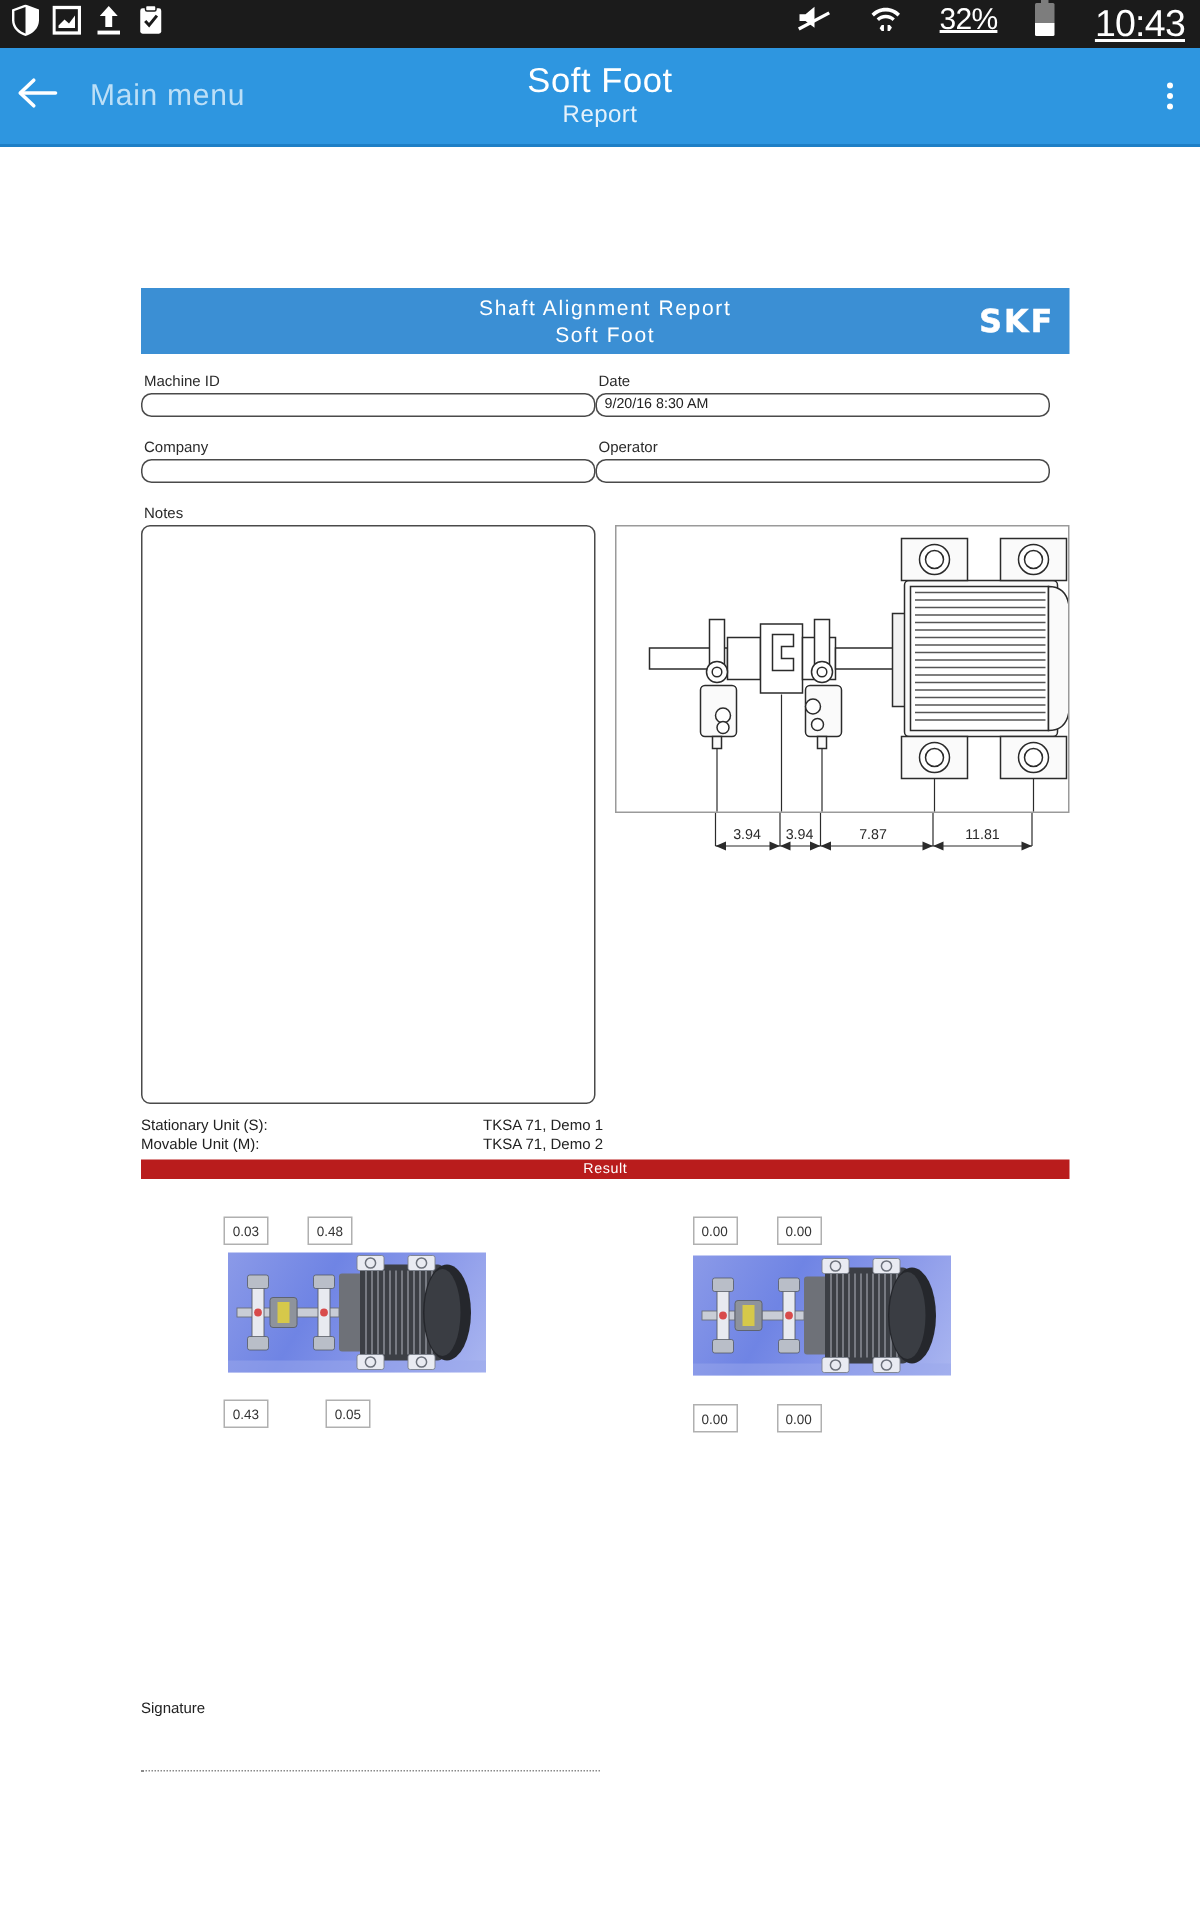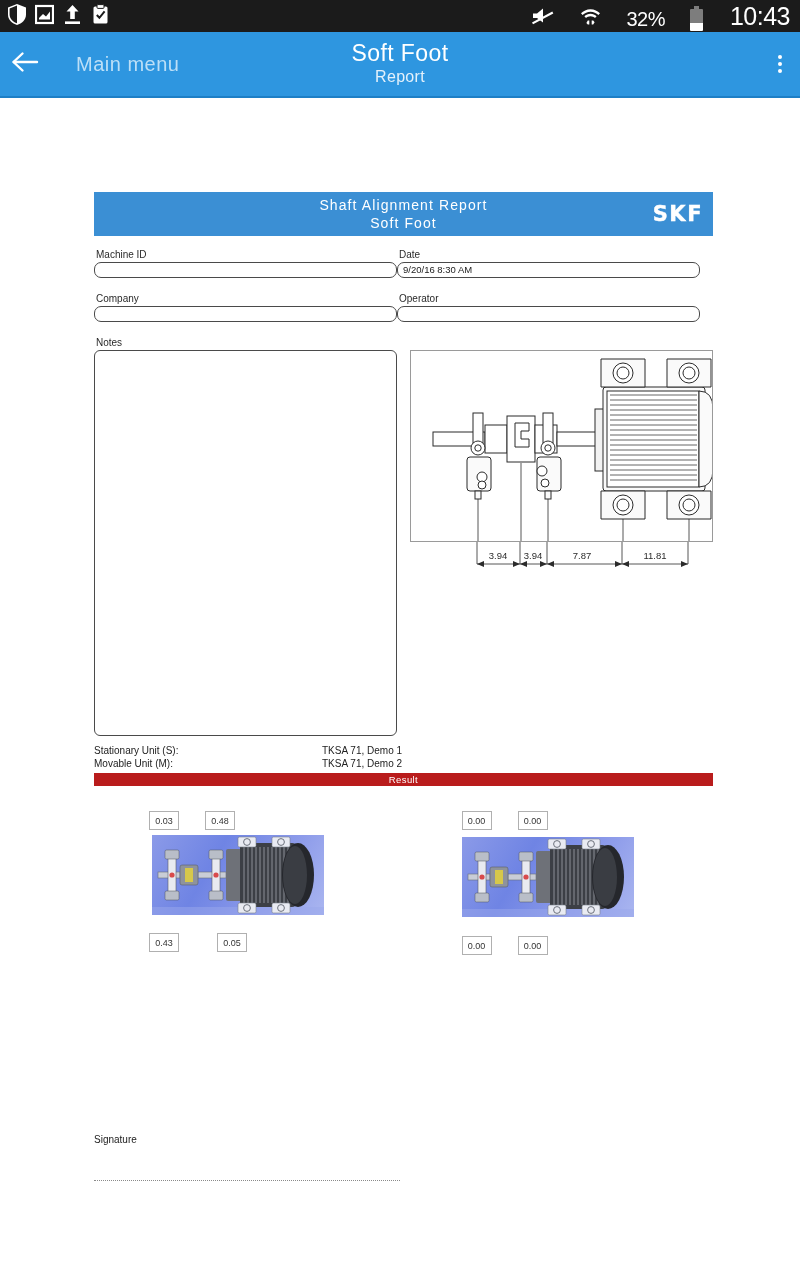--- a/index.html
+++ b/index.html
@@ -13,21 +13,21 @@
   
   .statusbar {
     height: 32px; width: 800px;
     background: #1b1b1b;
     display: flex; align-items: center;
     padding: 0 10px 0 8px;
     color: #ffffff;
   }
   .sb-left { display: flex; align-items: center; gap: 9px; }
   .sb-spacer { flex: 1; }
-  .sb-right { display: flex; align-items: flex-end; gap: 25px; }
+  .sb-right { display: flex; align-items: flex-start; gap: 25px; text-decoration: underline; }
   .sb-pct {
     font-size: 20px; letter-spacing: -0.5px; color: #fff;
     font-family: "Liberation Sans", sans-serif;
   }
   .sb-clock {
     font-size: 25px; color: #ffffff; letter-spacing: -0.5px;
     margin-left: 2px;
   }
   .batt {
     width: 13px; height: 22px; border: 0;
@@ -45,21 +45,21 @@
     background: #2e96e0;
     display: flex; align-items: center;
     position: relative;
   }
   .back-btn {
     width: 52px; height: 64px;
     display: flex; align-items: center; justify-content: center;
     cursor: pointer;
   }
   .main-menu-label {
-    color: #bcdff7; font-size: 20px; margin-left: 24px;
+    color: #bcdff7; font-size: 20px; margin-left: 8px;
     letter-spacing: 0.5px;
     cursor: pointer;
   }
   .titleblock {
     position: absolute; left: 0; right: 0; top: 8px;
     text-align: center; pointer-events: none;
   }
   .title-main { color: #ffffff; font-size: 23px; line-height: 26px; letter-spacing: 0.4px;}
   .title-sub  { color: #e4f1fb; font-size: 16px; line-height: 22px; letter-spacing: 0.3px;}
   .overflow {

